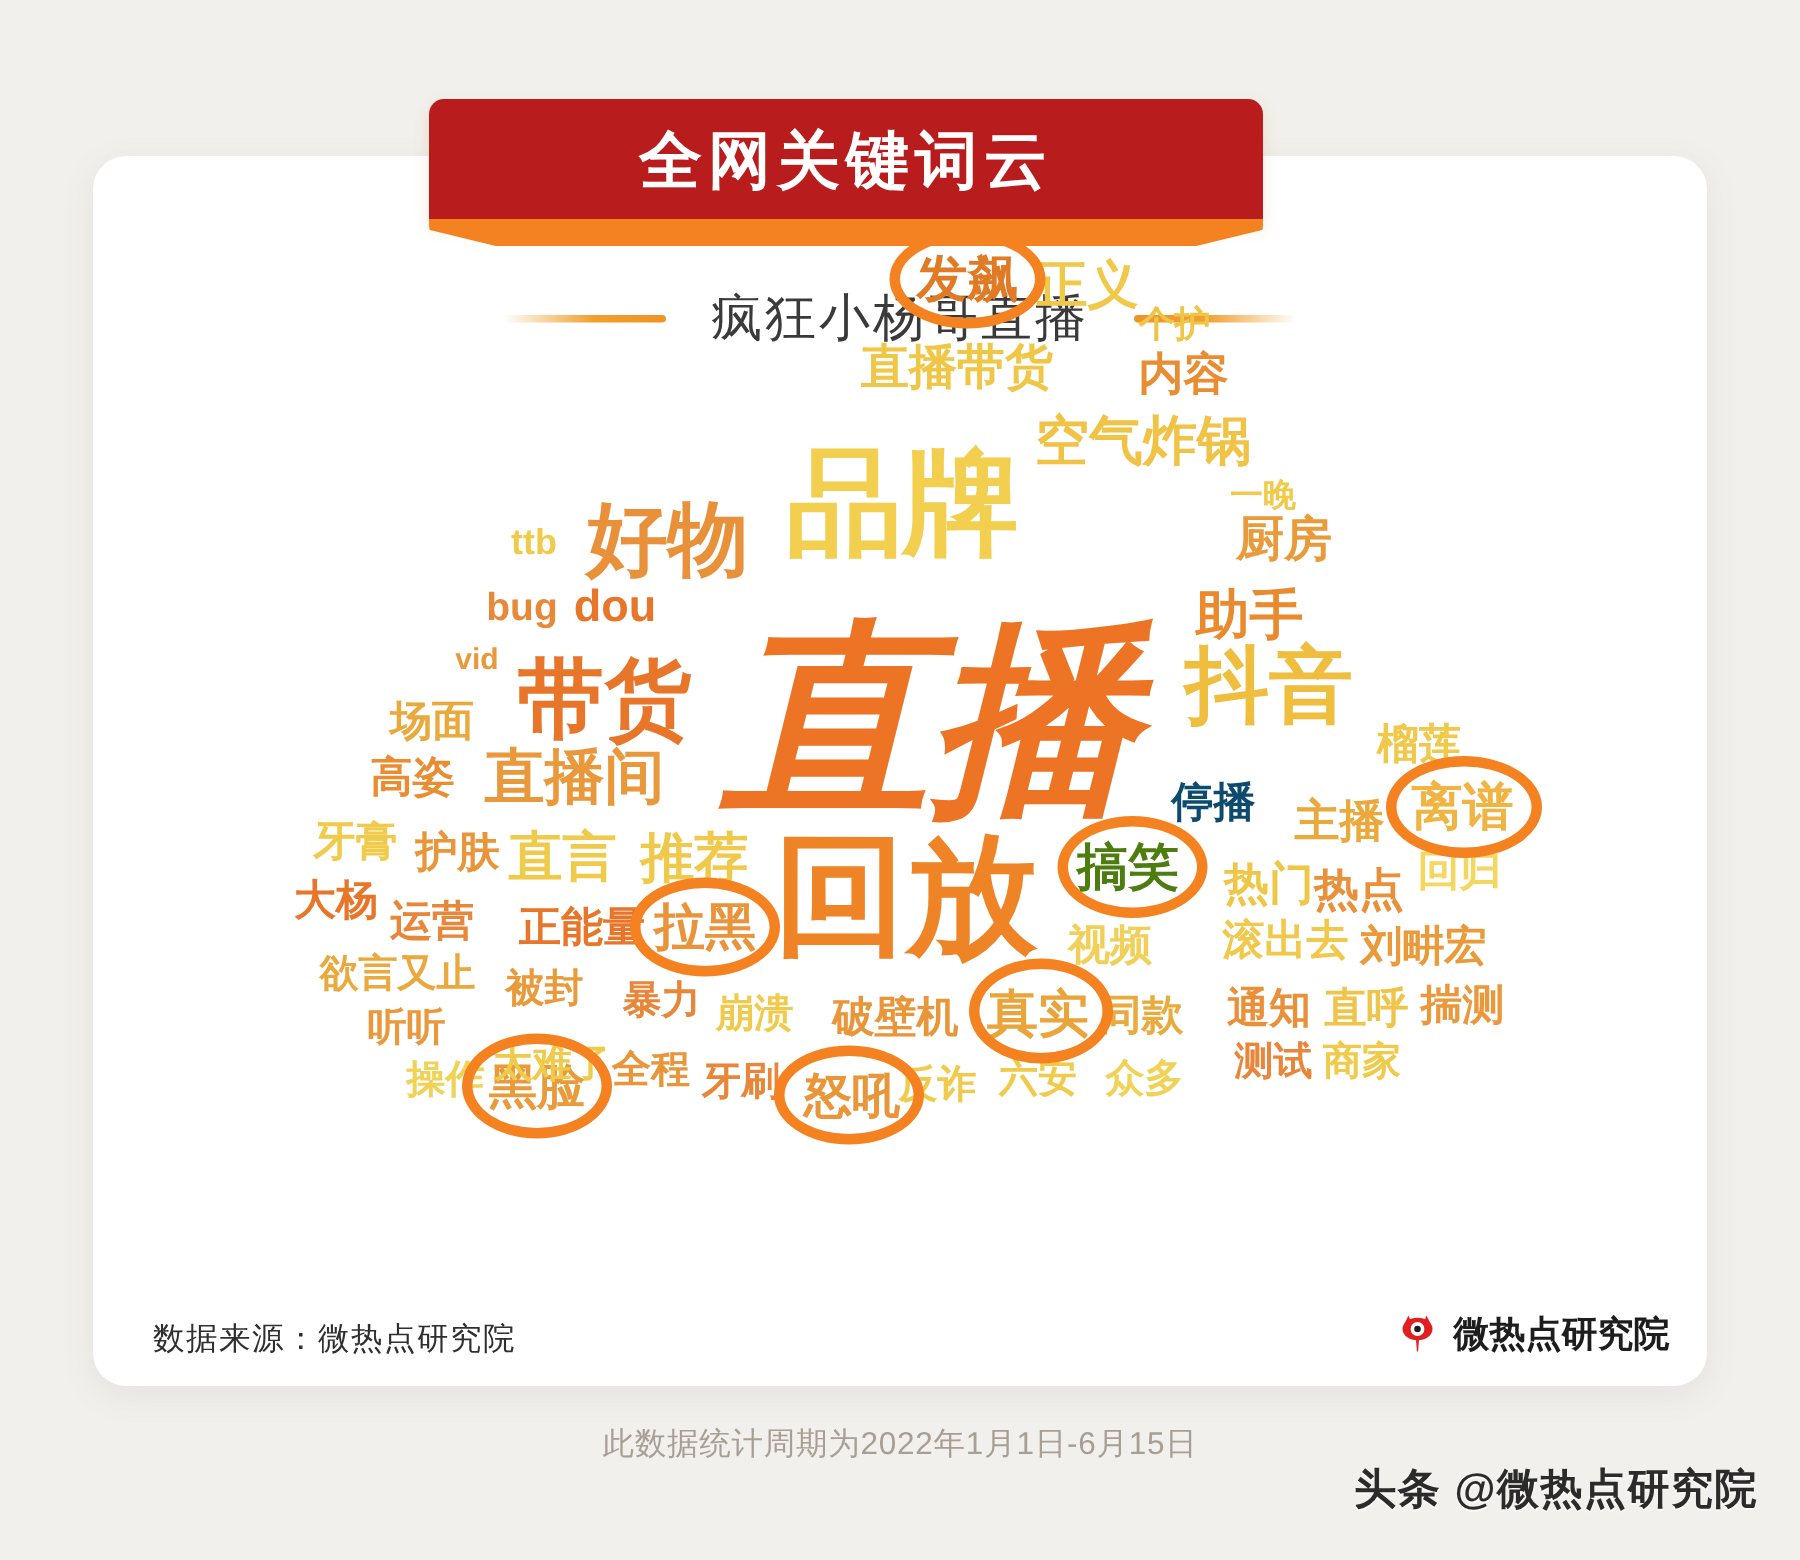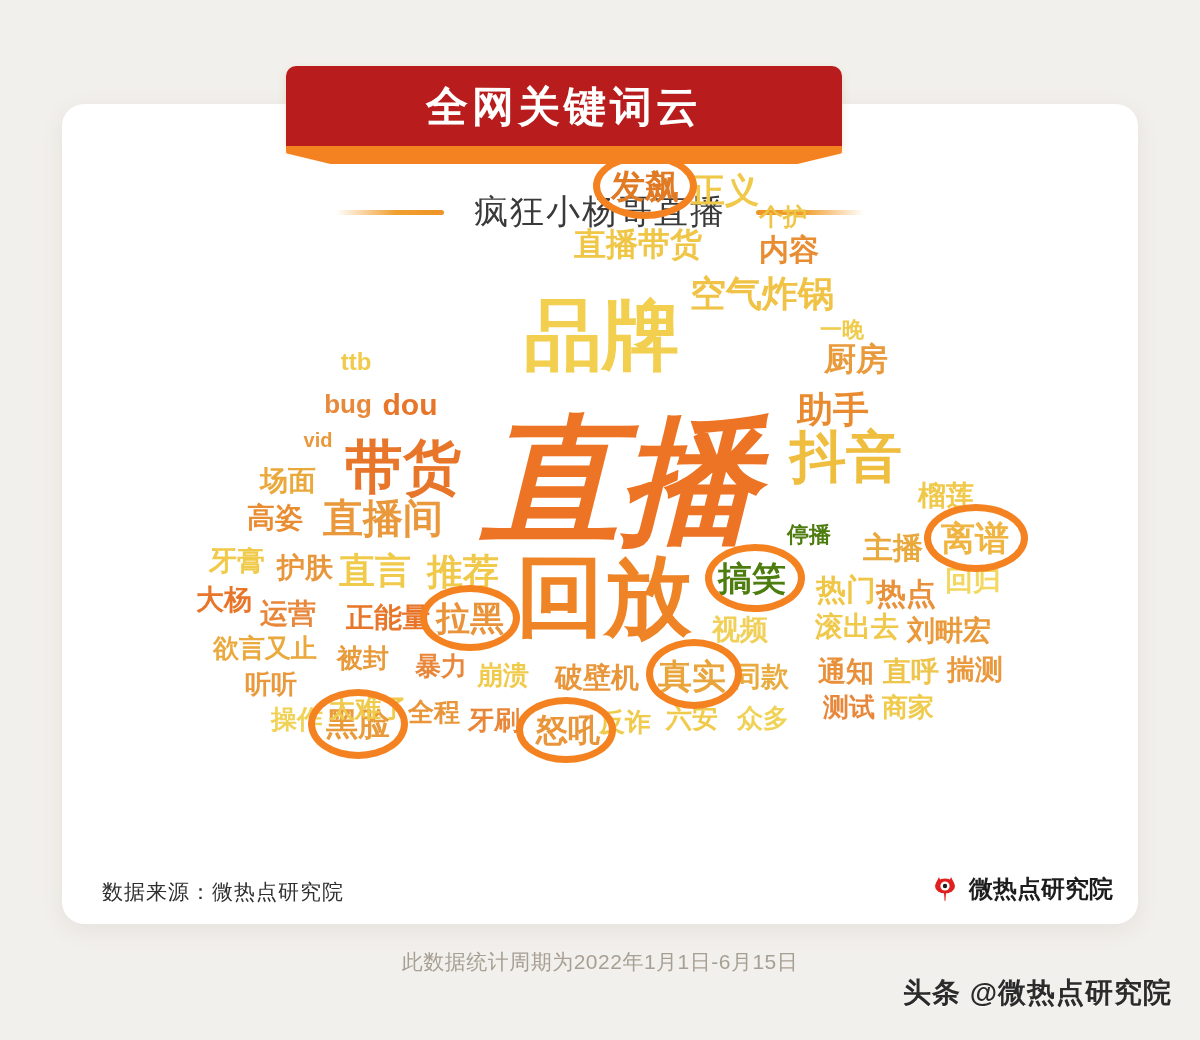--- a/index.html
+++ b/index.html
@@ -91,40 +91,41 @@
   <span id="subtitle-text">疯狂小杨哥直播</span>
   <span class="deco-line deco-right"></span>
 </div>
 
 <div id="cloud">
     <span class="w" style="left: 558px; top: 376px; font-size: 138px; color: rgb(236, 116, 36); font-style: italic;">直播</span>
     <span class="w" style="left: 542px; top: 493px; font-size: 88px; color: rgb(239, 132, 38);">回放</span>
     <span class="w" style="left: 540px; top: 231px; font-size: 78px; color: rgb(242, 207, 78);">品牌</span>
     <span class="w" style="left: 341px; top: 363px; font-size: 58px; color: rgb(232, 118, 42);">带货</span>
     <span class="w" style="left: 784px; top: 353px; font-size: 56px; color: rgb(239, 190, 63);">抖音</span>
+    <span class="w" style="left: 383px; top: 256px; font-size: 54px; color: rgb(233, 145, 58);">好物</span>
     <span class="w" style="left: 576px; top: 140px; font-size: 32px; color: rgb(240, 198, 70);">直播带货</span>
     <span class="w" style="left: 321px; top: 414px; font-size: 40px; color: rgb(233, 152, 60);">直播间</span>
     <span class="w" style="left: 700px; top: 190px; font-size: 36px; color: rgb(240, 194, 70);">空气炸锅</span>
     <span class="w" style="left: 771px; top: 306px; font-size: 36px; color: rgb(234, 138, 47);">助手</span>
     <span class="w" style="left: 401px; top: 468px; font-size: 36px; color: rgb(240, 200, 74);">推荐</span>
     <span class="w" style="left: 313px; top: 467px; font-size: 36px; color: rgb(240, 203, 75);">直言</span>
     <span class="w" style="left: 794px; top: 255px; font-size: 32px; color: rgb(233, 154, 58);">厨房</span>
     <span class="w" style="left: 583px; top: 82px; font-size: 34px; color: rgb(224, 122, 36);">发飙</span>
     <span class="w" style="left: 408px; top: 514px; font-size: 34px; color: rgb(233, 148, 58);">拉黑</span>
     <span class="w" style="left: 690px; top: 474px; font-size: 34px; color: #4d7c0f;">搞笑</span>
     <span class="w" style="left: 913px; top: 434px; font-size: 34px; color: rgb(239, 180, 65);">离谱</span>
     <span class="w" style="left: 630px; top: 572px; font-size: 34px; color: rgb(233, 164, 60);">真实</span>
     <span class="w" style="left: 296px; top: 620px; font-size: 32px; color: rgb(233, 154, 58);">黑脸</span>
     <span class="w" style="left: 506px; top: 626px; font-size: 32px; color: rgb(233, 150, 58);">怒吼</span>
     <span class="w" style="left: 663px; top: 86px; font-size: 34px; color: rgb(240, 200, 74);">正义</span>
     <span class="w" style="left: 727px; top: 146px; font-size: 30px; color: rgb(233, 141, 51);">内容</span>
     <span class="w" style="left: 721px; top: 113px; font-size: 24px; color: rgb(239, 197, 72);">个护</span>
     <span class="w" style="left: 780px; top: 226px; font-size: 22px; color: rgb(240, 203, 75);">一晚</span>
     <span class="w" style="left: 831px; top: 444px; font-size: 30px; color: rgb(234, 169, 60);">主播</span>
-    <span class="w" style="left: 747px; top: 431px; font-size: 22px; color: #4d7c0f;">停播</span>
+    <span class="w" style="left: 747px; top: 431px; font-size: 28px; color: #0c4a6e;">停播</span>
     <span class="w" style="left: 884px; top: 392px; font-size: 28px; color: rgb(240, 200, 74);">榴莲</span>
     <span class="w" style="left: 784px; top: 486px; font-size: 30px; color: rgb(240, 198, 70);">热门</span>
     <span class="w" style="left: 844px; top: 490px; font-size: 30px; color: rgb(233, 144, 58);">热点</span>
     <span class="w" style="left: 911px; top: 477px; font-size: 28px; color: rgb(243, 215, 96);">回归</span>
     <span class="w" style="left: 795px; top: 523px; font-size: 28px; color: rgb(240, 200, 74);">滚出去</span>
     <span class="w" style="left: 887px; top: 527px; font-size: 28px; color: rgb(233, 154, 58);">刘畊宏</span>
     <span class="w" style="left: 678px; top: 526px; font-size: 28px; color: rgb(241, 208, 90);">视频</span>
     <span class="w" style="left: 699px; top: 573px; font-size: 28px; color: rgb(234, 171, 62);">同款</span>
     <span class="w" style="left: 784px; top: 568px; font-size: 28px; color: rgb(233, 145, 58);">通知</span>
     <span class="w" style="left: 849px; top: 568px; font-size: 28px; color: rgb(239, 196, 74);">直呼</span>

